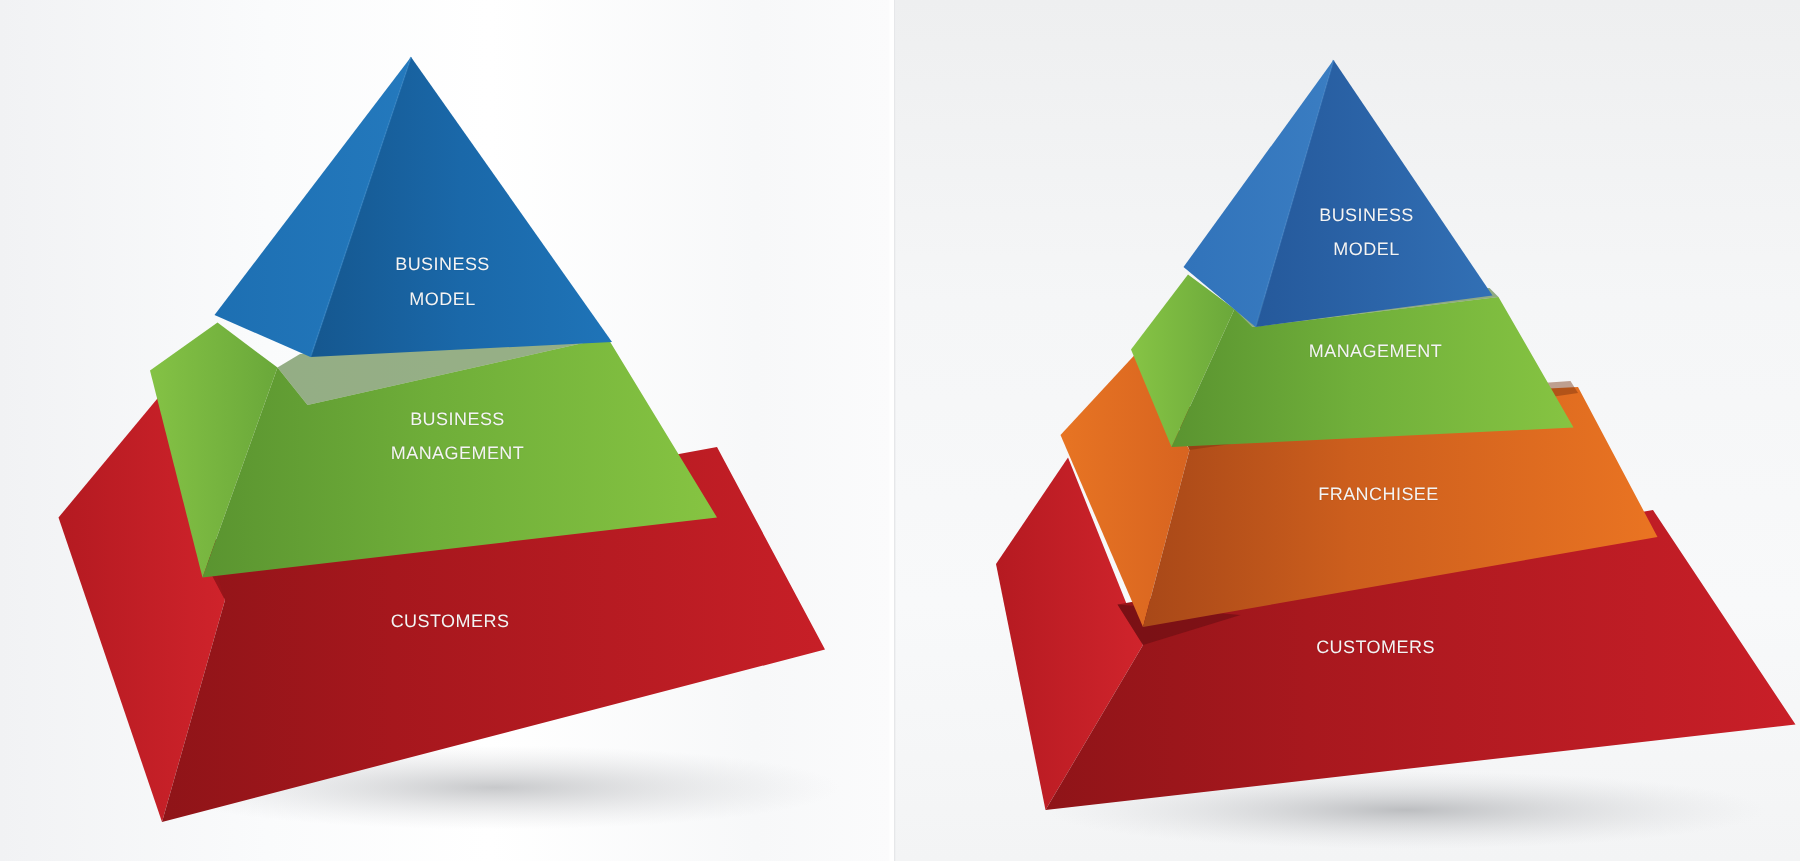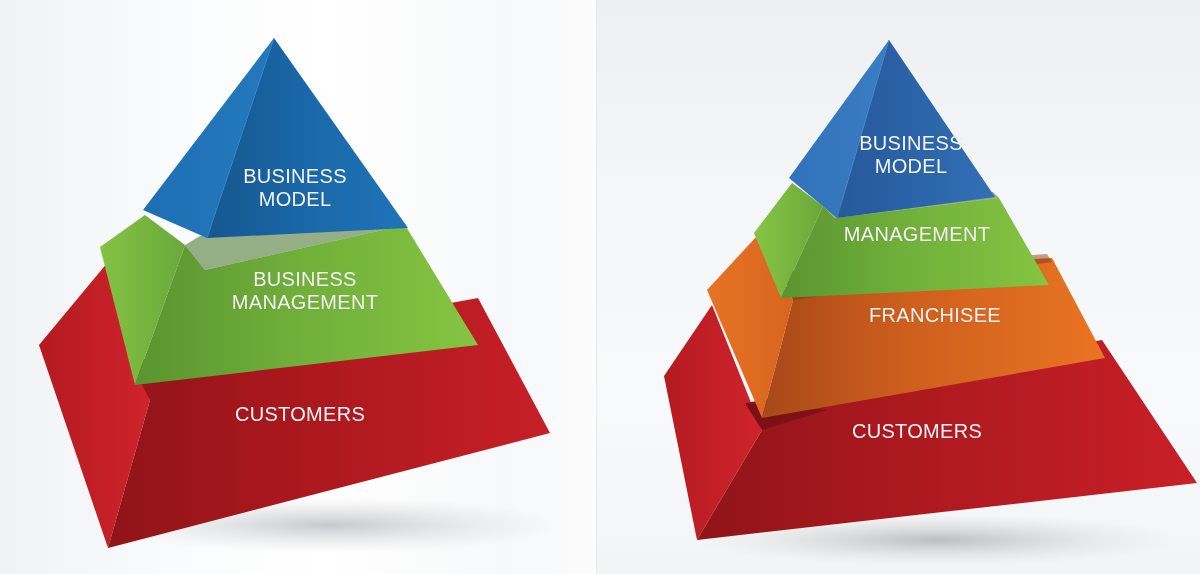--- a/index.html
+++ b/index.html
@@ -36,21 +36,21 @@
     svg.pyr {
       position: absolute;
       left: 0;
       top: 0;
       width: 100%;
       height: 100%;
     }
     .label {
       position: absolute;
       color: #f4f4f4;
-      font-size: 20px;
+      font-size: 12px;
       letter-spacing: 0.3px;
       text-align: center;
       line-height: 23px;
       white-space: nowrap;
       transform: translateX(-50%);
       text-shadow: 0 0 1px rgba(0,0,0,0.15);
     }
   </style>
 </head>
 <body>
@@ -204,21 +204,21 @@
       </g>
     </svg>
 
     <div class="label" style="left:314px; top:132px;">
       <div>BUSINESS</div>
       <div>MODEL</div>
     </div>
     <div class="label" style="left:320px; top:223px;">
       <div>MANAGEMENT</div>
     </div>
-    <div class="label" style="left:322px; top:304px;margin-left:16px;">
+    <div class="label" style="left:322px; top:318px;">
       <div>FRANCHISEE</div>
     </div>
     <div class="label" style="left:320px; top:420px;">
       <div>CUSTOMERS</div>
     </div>
   </div>
 
 </div>
 
 </body></html>

